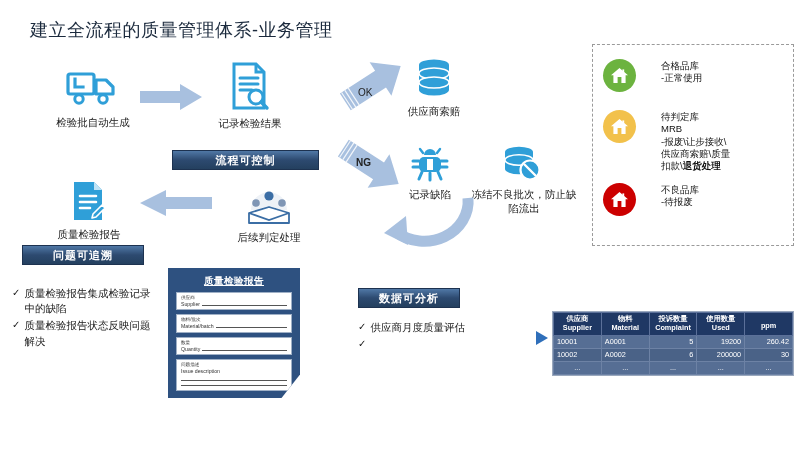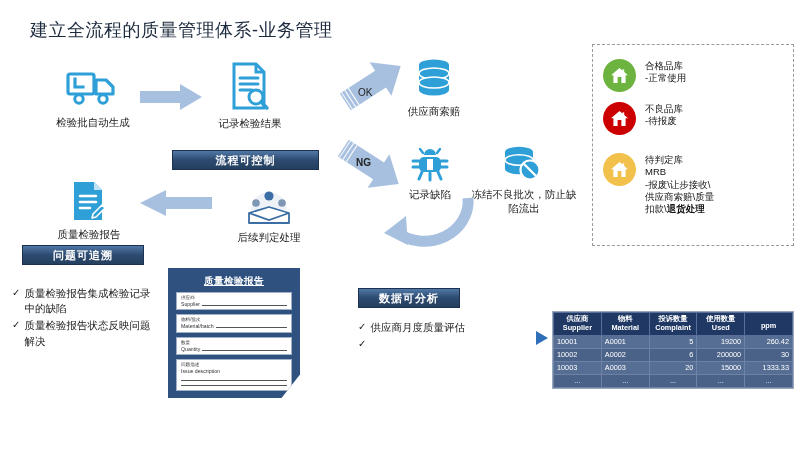--- a/index.html
+++ b/index.html
@@ -61,21 +61,21 @@
   .rf-en{font-size:5.2px;color:#333;line-height:1.3;white-space:nowrap;}
   .rf-line{height:1px;background:#555;margin-top:1px;}
   .rf-inline{display:flex;align-items:flex-end;gap:2px;}
   .rf-inline .rf-line{flex:1 1 auto;margin-bottom:1.5px;}
 
   
   #warehouse-box{
     left:592px;top:44px;width:200px;height:200px;
     border:1px dashed #9a9a9a;background:#fff;
   }
-  .wh-row{display:flex;align-items:flex-start;gap:9px;padding:0 10px;}
+  .wh-row{display:flex;align-items:flex-start;gap:25px;padding:0 10px;}
   .wh-circle{
     flex:0 0 auto;width:33px;height:33px;border-radius:50%;
     display:flex;align-items:center;justify-content:center;
   }
   .wh-text{font-size:9.5px;line-height:1.3;color:#111;padding-top:1px;}
   .wh-text b{font-weight:bold;}
 
   
   #data-table{
     left:553px;top:312px;width:240px;
@@ -306,50 +306,50 @@
         <rect x="7.6" y="10" width="3.8" height="6" fill="#6cb33f"></rect>
         <rect x="12.4" y="2.4" width="1.8" height="3.4" fill="#fff"></rect>
       </svg>
     </div>
     <div class="wh-text">
       <div>合格品库</div>
       <div>-正常使用</div>
     </div>
   </div>
 
-  <div class="wh-row" style="margin-top:10px;">
-    <div class="wh-circle" style="background:#cc0000;">
-      <svg width="19" height="17" viewBox="0 0 19 17">
-        <path d="M9.5 1 L18 8.2 H15.6 V16 H3.4 V8.2 H1 Z" fill="#fff"></path>
-        <rect x="7.6" y="10" width="3.8" height="6" fill="#cc0000"></rect>
-        <rect x="12.4" y="2.4" width="1.8" height="3.4" fill="#fff"></rect>
-      </svg>
-    </div>
-    <div class="wh-text">
-      <div>不良品库</div>
-      <div>-待报废</div>
-    </div>
-  </div>
-
   <div class="wh-row" style="margin-top:18px;">
     <div class="wh-circle" style="background:#f2c14b;">
       <svg width="19" height="17" viewBox="0 0 19 17">
         <path d="M9.5 1 L18 8.2 H15.6 V16 H3.4 V8.2 H1 Z" fill="#fff"></path>
         <rect x="7.6" y="10" width="3.8" height="6" fill="#f2c14b"></rect>
         <rect x="12.4" y="2.4" width="1.8" height="3.4" fill="#fff"></rect>
       </svg>
     </div>
     <div class="wh-text">
       <div>待判定库</div>
       <div>MRB</div>
       <div>-报废\让步接收\</div>
       <div>供应商索赔\质量</div>
       <div>
         <span>扣款\</span><b>退货处理</b>
       </div>
+    </div>
+  </div>
+
+  <div class="wh-row" style="margin-top:10px;">
+    <div class="wh-circle" style="background:#cc0000;">
+      <svg width="19" height="17" viewBox="0 0 19 17">
+        <path d="M9.5 1 L18 8.2 H15.6 V16 H3.4 V8.2 H1 Z" fill="#fff"></path>
+        <rect x="7.6" y="10" width="3.8" height="6" fill="#cc0000"></rect>
+        <rect x="12.4" y="2.4" width="1.8" height="3.4" fill="#fff"></rect>
+      </svg>
+    </div>
+    <div class="wh-text">
+      <div>不良品库</div>
+      <div>-待报废</div>
     </div>
   </div>
 </div>
 
 <div class="abs" style="left:534px;top:330px;">
   <svg width="16" height="16" viewBox="0 0 16 16">
     <path d="M2 1 L14 8 L2 15 Z" fill="#2f6fba"></path>
   </svg>
 </div>
 
@@ -386,27 +386,20 @@
       <td class="num">260.42</td>
     </tr>
     <tr>
       <td>10002</td>
       <td>A0002</td>
       <td class="num">6</td>
       <td class="num">200000</td>
       <td class="num">30</td>
     </tr>
     <tr>
-      <td>10003</td>
-      <td>A0003</td>
-      <td class="num">20</td>
-      <td class="num">15000</td>
-      <td class="num">1333.33</td>
-    </tr>
-    <tr>
       <td class="ctr">...</td>
       <td class="ctr">...</td>
       <td class="ctr">...</td>
       <td class="ctr">...</td>
       <td class="ctr">...</td>
     </tr>
   </tbody>
 </table>
 
 </body></html>

